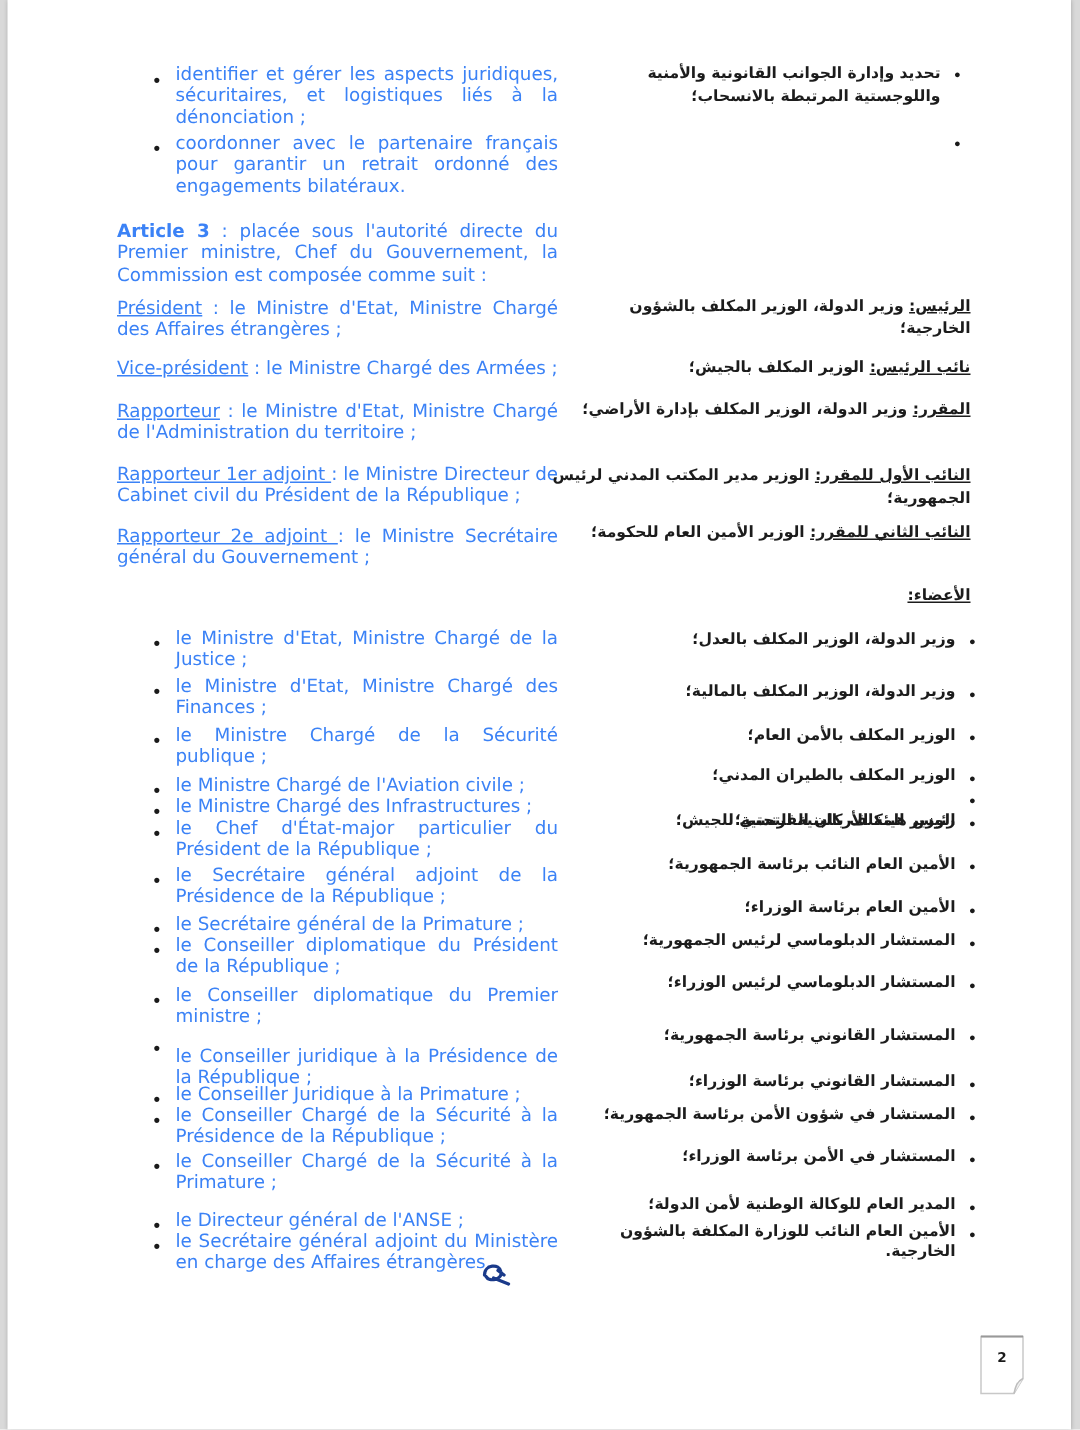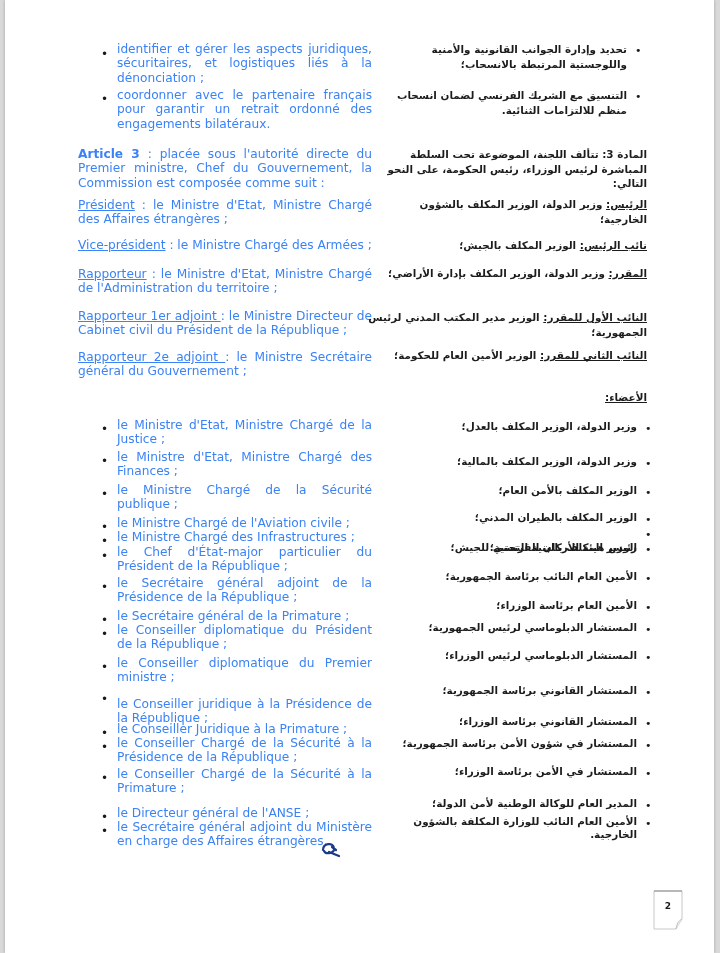--- a/index.html
+++ b/index.html
@@ -95,23 +95,21 @@
       <div class="fr" style="left: 112px; top: 820px; width: 255px;">le Secrétaire général adjoint du Ministère en charge des Affaires étrangères.</div>
     </div>
 
   <svg class="stamp" viewBox="0 0 28 22">
     <path d="M6 12 C6 5, 16 4, 17 10 C18 15, 9 17, 7 13 M12 14 L22 18 M15 9 L19 12" stroke="#1a3a8a" stroke-width="2.2" fill="none" stroke-linecap="round"></path>
   </svg>
 
   <span class="bul-ar" style="left:630px;top:44px;">•</span>
   <div class="ar" style="left:372px;top:42px;width:250px;">تحديد وإدارة الجوانب القانونية والأمنية واللوجستية المرتبطة بالانسحاب؛</div>
   <span class="bul-ar" style="left:630px;top:90px;">•</span>
-  <div class="ar" style="left:372px;top:88px;width:250px;">التنسيق مع الشريك الفرنسي لضمان انسحاب منظم للالتزامات الثنائية.</div>
 
-  <div class="ar" style="left:372px;top:147px;width:270px;"><span>المادة 3:</span><span> تتألف اللجنة، الموضوعة تحت السلطة المباشرة لرئيس الوزراء، رئيس الحكومة، على النحو التالي:</span></div>
 
   <div class="ar" style="left:372px;top:197px;width:270px;"><span class="u">الرئيس:</span><span> وزير الدولة، الوزير المكلف بالشؤون الخارجية؛</span></div>
   <div class="ar" style="left:372px;top:238px;width:270px;"><span class="u">نائب الرئيس:</span><span> الوزير المكلف بالجيش؛</span></div>
   <div class="ar" style="left:372px;top:266px;width:270px;"><span class="u">المقرر:</span><span> وزير الدولة، الوزير المكلف بإدارة الأراضي؛</span></div>
   <div class="ar" style="left:362px;top:310px;width:280px;"><span class="u">النائب الأول للمقرر:</span><span> الوزير مدير المكتب المدني لرئيس الجمهورية؛</span></div>
   <div class="ar" style="left:372px;top:348px;width:270px;"><span class="u">النائب الثاني للمقرر:</span><span> الوزير الأمين العام للحكومة؛</span></div>
 
   <div class="ar" style="left:372px;top:390px;width:270px;"><span class="u">الأعضاء:</span></div>
 
   <div id="members-ar">

